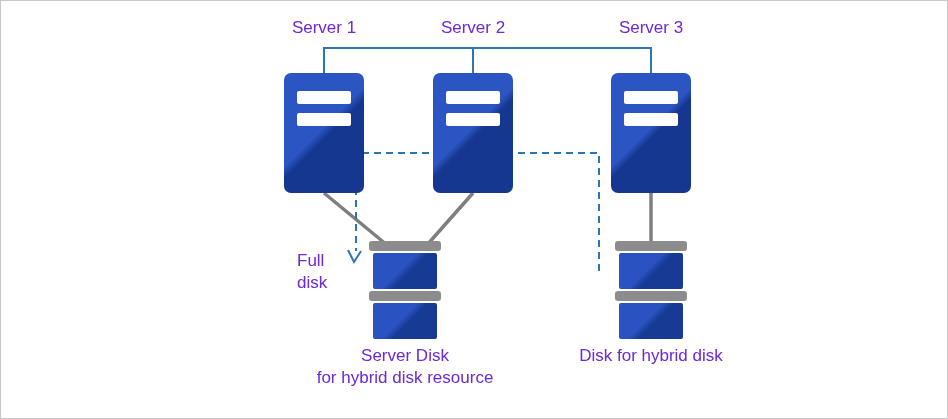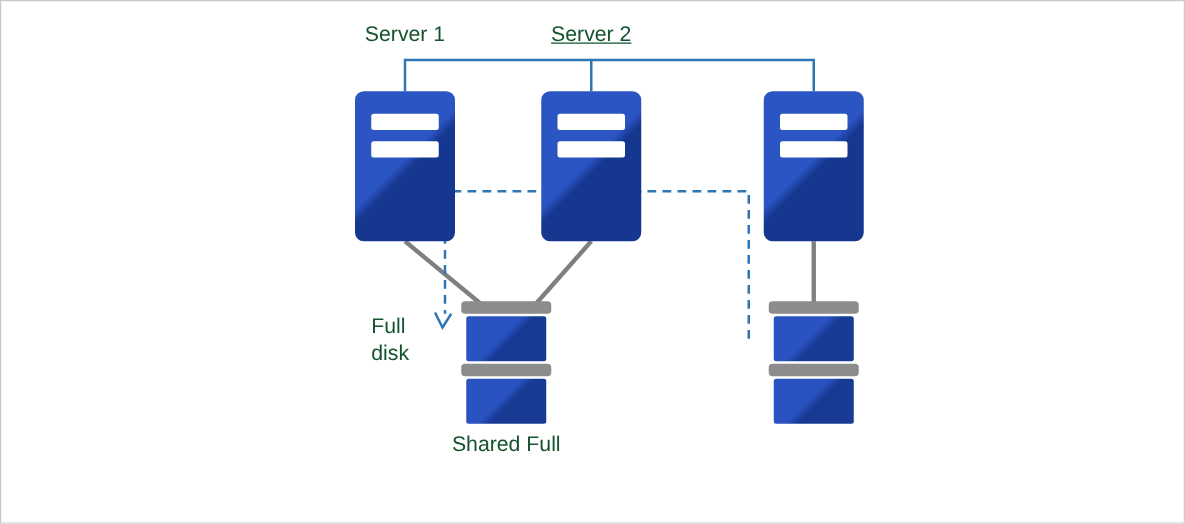--- a/index.html
+++ b/index.html
@@ -12,21 +12,21 @@
     position: relative;
     width: 946px;
     height: 417px;
     background: #ffffff;
     border: 1px solid #c9c9c9;
     overflow: hidden;
   }
   .label {
     position: absolute;
     font-size: 17px;
-    color: #14532d;
+    color: #6d28d9;
     line-height: 22px;
     white-space: nowrap;
   }
   .server-label { width: 80px; text-align: center; top: 16px; }
   .server {
     position: absolute;
     top: 72px;
     width: 80px;
     height: 120px;
     border-radius: 7px;
@@ -68,21 +68,22 @@
     top: 0;
     pointer-events: none;
   }
 </style>
 </head>
 <body>
 
 <div id="canvas">
 
   <div class="label server-label" style="left:283px;">Server 1</div>
-  <div class="label server-label" style="left:432px;text-decoration:underline;">Server 2</div>
+  <div class="label server-label" style="left:432px;">Server 2</div>
+  <div class="label server-label" style="left:610px;">Server 3</div>
 
   <svg class="overlay" width="946" height="417" viewBox="0 0 946 417">
 
     <polyline points="323,72 323,47 650,47 650,72" fill="none" stroke="#2e75b6" stroke-width="2"></polyline>
     <line x1="472" y1="47" x2="472" y2="72" stroke="#2e75b6" stroke-width="2"></line>
 
     <line x1="323" y1="192" x2="386" y2="244" stroke="#7f7f7f" stroke-width="3.5"></line>
     <line x1="472" y1="192" x2="426" y2="244" stroke="#7f7f7f" stroke-width="3.5"></line>
     <line x1="650" y1="192" x2="650" y2="242" stroke="#7f7f7f" stroke-width="3.5"></line>
 
@@ -116,19 +117,21 @@
     <div class="disk-cap"></div>
     <div class="disk-body"></div>
   </div>
 
   <div class="label" style="left:296px; top:249px;">
     <div>Full</div>
     <div>disk</div>
   </div>
 
   <div class="label caption" style="left:270px; top:344px; width:268px; white-space:normal;">
-    <div>Shared Full</div>
+    <div>Server Disk</div>
+    <div>for hybrid disk resource</div>
   </div>
 
   <div class="label caption" style="left:540px; top:344px; width:220px; white-space:normal;">
+    <div>Disk for hybrid disk</div>
   </div>
 
 </div>
 
 </body></html>

